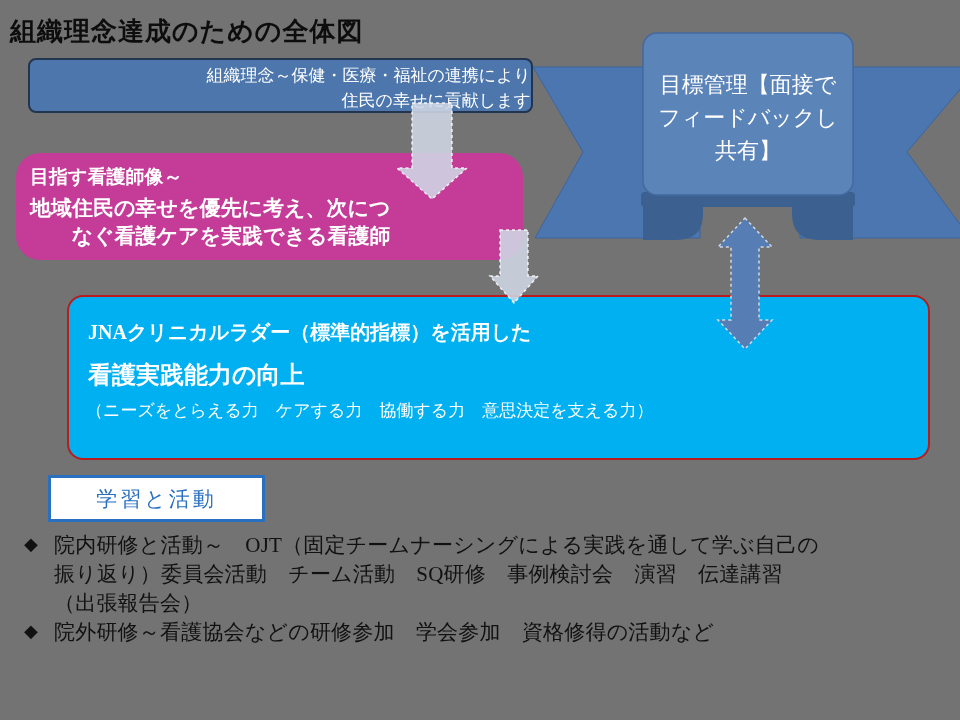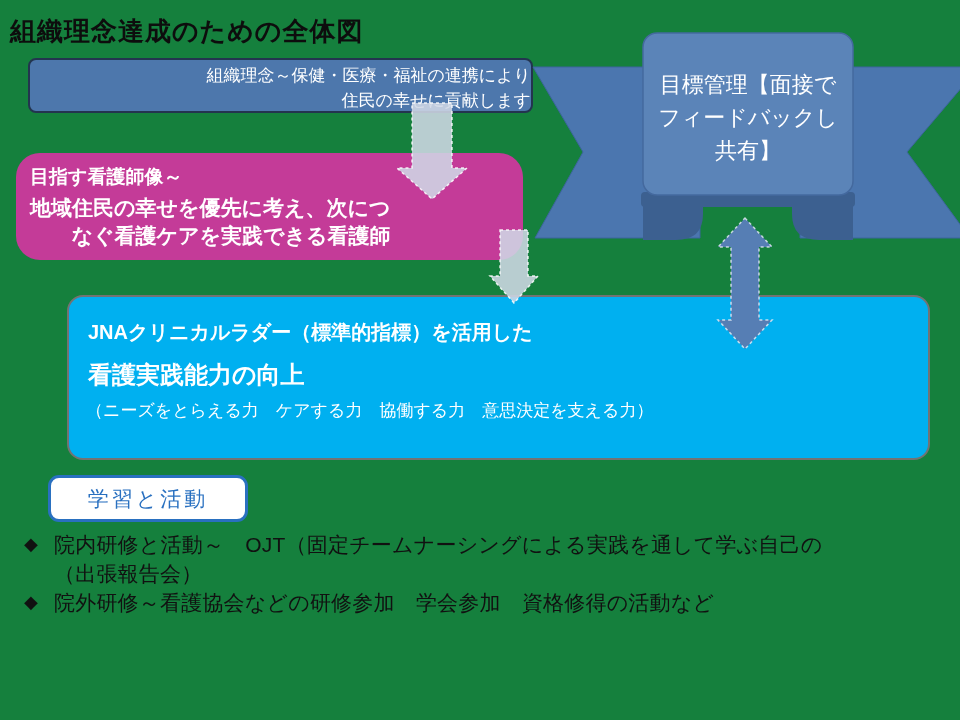--- a/index.html
+++ b/index.html
@@ -1,18 +1,18 @@
 <!DOCTYPE html>
 <html><head>
 <meta charset="utf-8">
 <style>
   html,body{margin:0;padding:0;background:#fff;}
   .slide{
-    position:relative;width:960px;height:720px;overflow:hidden;background:#15803d;
-    font-family:Liberation Sans, sans-serif;
+    position:relative;width:960px;height:720px;overflow:hidden;background:#737373;
+    font-family:Liberation Serif, serif;
   }
   .abs{position:absolute;}
   .slide-title{
     left:10px;top:14px;font-size:26px;font-weight:bold;color:#0d0d0d;letter-spacing:1px;
   }
   
   .philosophy-box{
     left:28px;top:58px;width:505px;height:55px;background:#4d77ac;
     border:2px solid #23344f;border-radius:8px;box-sizing:border-box;
     color:#ffffff;font-size:17px;line-height:25px;padding:3px 0 0 10px;
@@ -20,29 +20,29 @@
   
   .vision-box{
     left:16px;top:153px;width:507px;height:107px;background:#c43b98;
     border-radius:24px;box-sizing:border-box;color:#ffffff;
   }
   .vision-heading{left:14px;top:11px;font-size:19px;font-weight:bold;}
   .vision-body{left:14px;top:41px;font-size:21px;font-weight:bold;line-height:28px;}
   
   .ladder-box{
     left:67px;top:295px;width:863px;height:165px;background:#00b0f0;
-    border:2px solid #737373;border-radius:16px;box-sizing:border-box;color:#ffffff;
+    border:2px solid #b91c1c;border-radius:16px;box-sizing:border-box;color:#ffffff;
   }
   .ladder-line1{left:19px;top:22px;font-size:20px;font-weight:600;}
   .ladder-line2{left:19px;top:62px;font-size:24px;font-weight:600;}
   .ladder-sub{left:17px;top:102px;font-size:17px;font-weight:normal;}
   
   .learning-box{
-    left:48px;top:475px;width:200px;height:47px;background:#ffffff;
-    border:3px solid #2970c0;border-radius:11px;box-sizing:border-box;
+    left:48px;top:475px;width:217px;height:47px;background:#ffffff;
+    border:3px solid #2970c0;border-radius:1px;box-sizing:border-box;
     display:flex;align-items:center;justify-content:center;
     color:#2970c0;font-size:21px;letter-spacing:3px;
   }
   
   .ribbon-text{
     left:643px;top:68px;width:210px;text-align:center;color:#ffffff;
     font-size:22px;line-height:33px;z-index:3;
   }
   
   .overlay{left:0;top:0;z-index:2;pointer-events:none;}
@@ -107,20 +107,24 @@
     <span>学習と活動</span>
   </div>
 
   <div class="abs bullets">
     <div class="bullet-row">
       <span class="bullet-marker">◆</span>
       <span class="bullet-text">院内研修と活動～　OJT（固定チームナーシングによる実践を通して学ぶ自己の</span>
     </div>
     <div class="bullet-row">
       <span class="bullet-marker"></span>
+      <span class="bullet-text">振り返り）委員会活動　チーム活動　SQ研修　事例検討会　演習　伝達講習</span>
+    </div>
+    <div class="bullet-row">
+      <span class="bullet-marker"></span>
       <span class="bullet-text">（出張報告会）</span>
     </div>
     <div class="bullet-row">
       <span class="bullet-marker">◆</span>
       <span class="bullet-text">院外研修～看護協会などの研修参加　学会参加　資格修得の活動など</span>
     </div>
   </div>
 
 </div>
 

